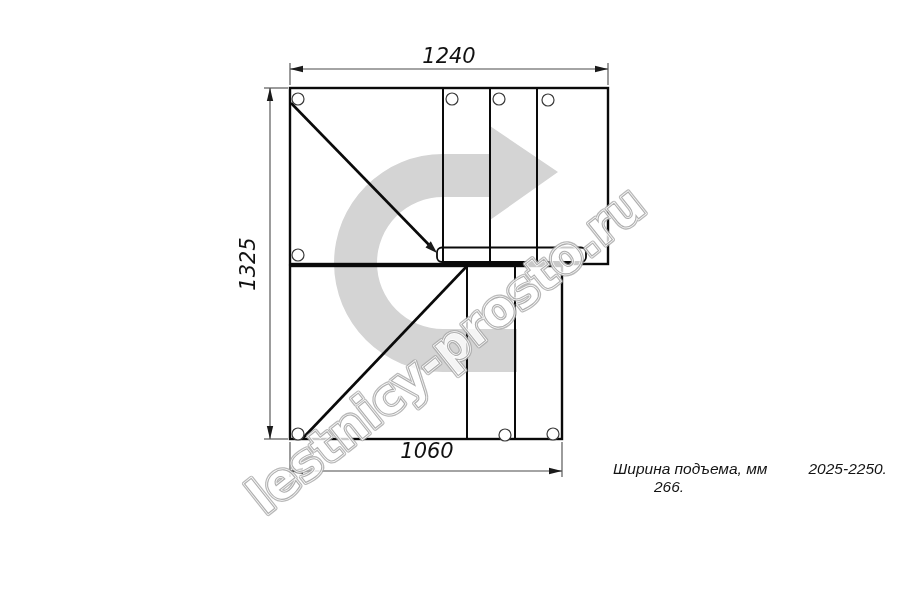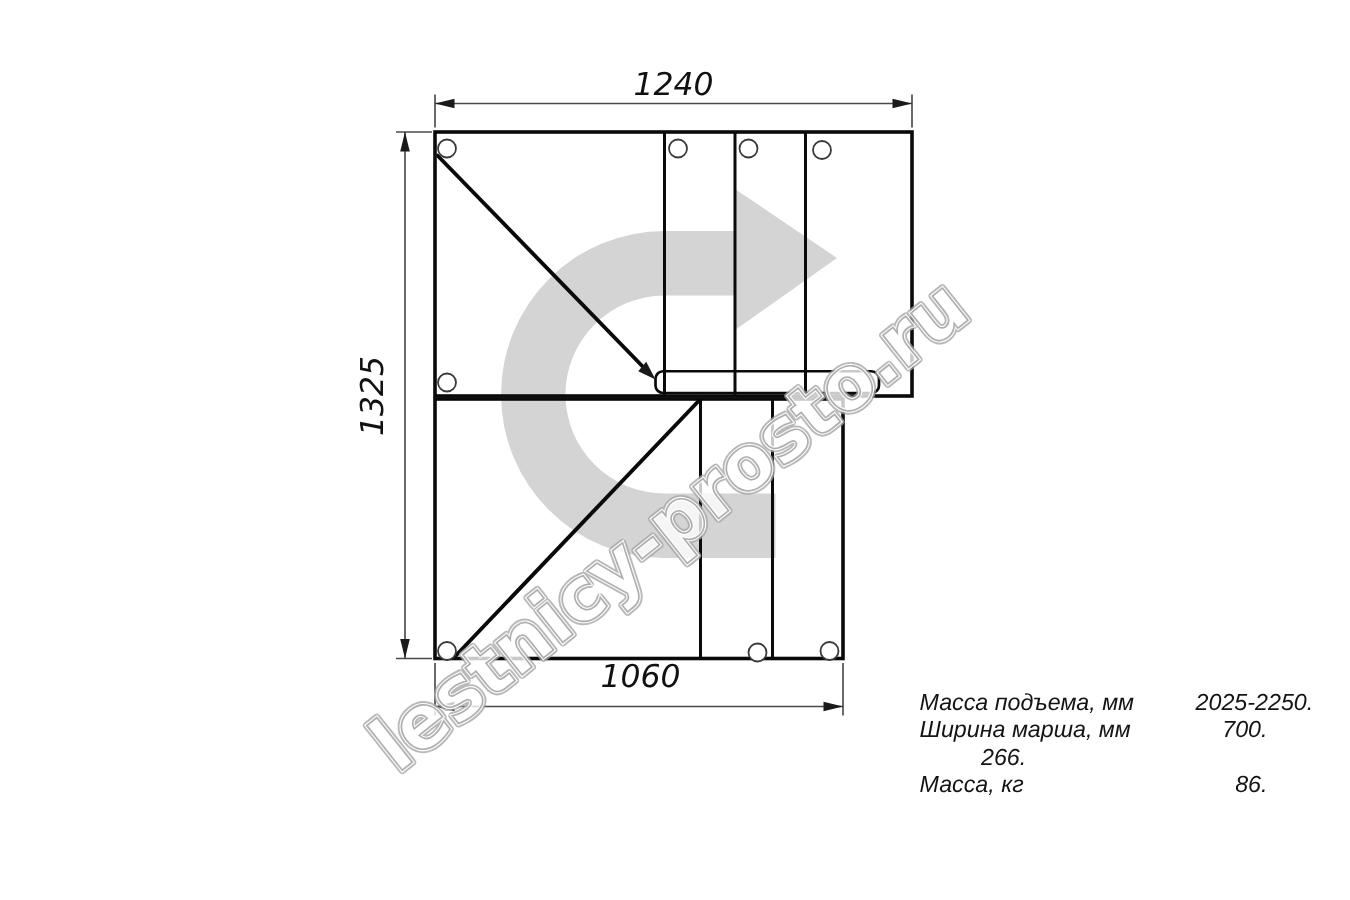--- a/index.html
+++ b/index.html
@@ -123,29 +123,21 @@
 
     <g transform="rotate(-38.5 265 472)">
       <text class="wm wm-outer" x="265" y="472" textLength="490" lengthAdjust="spacingAndGlyphs" stroke="#a6a6a6">lestnicy-prosto.ru</text>
       <text class="wm wm-gap" x="265" y="472" textLength="490" lengthAdjust="spacingAndGlyphs">lestnicy-prosto.ru</text>
       <text class="wm wm-inner" x="265" y="472" textLength="490" lengthAdjust="spacingAndGlyphs" stroke="#a6a6a6">lestnicy-prosto.ru</text>
     </g>
   </svg>
 
   <div class="specs">
     <div class="spec-row">
-      <span class="spec-label">Масса подъема, мм</span>
+      <span class="spec-label">Ширина подъема, мм</span>
       <span class="spec-value">2025-2250.</span>
     </div>
     <div class="spec-row">
-      <span class="spec-label">Ширина марша, мм</span>
-      <span class="spec-value">700.</span>
-    </div>
-    <div class="spec-row">
       <span class="spec-value">266.</span>
-    </div>
-    <div class="spec-row">
-      <span class="spec-label">Масса, кг</span>
-      <span class="spec-value">86.</span>
     </div>
   </div>
 
 </div>
 
 </body></html>

